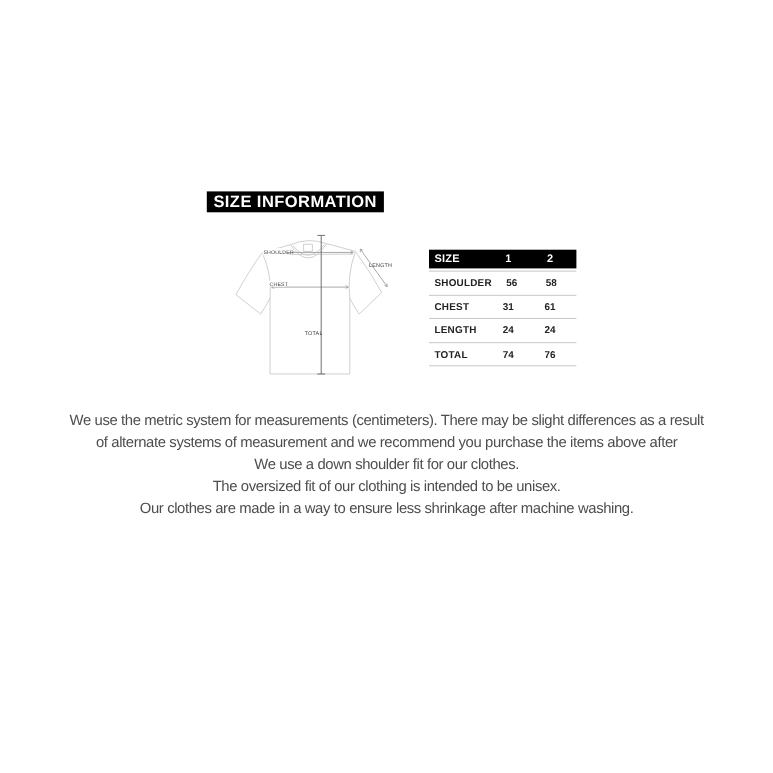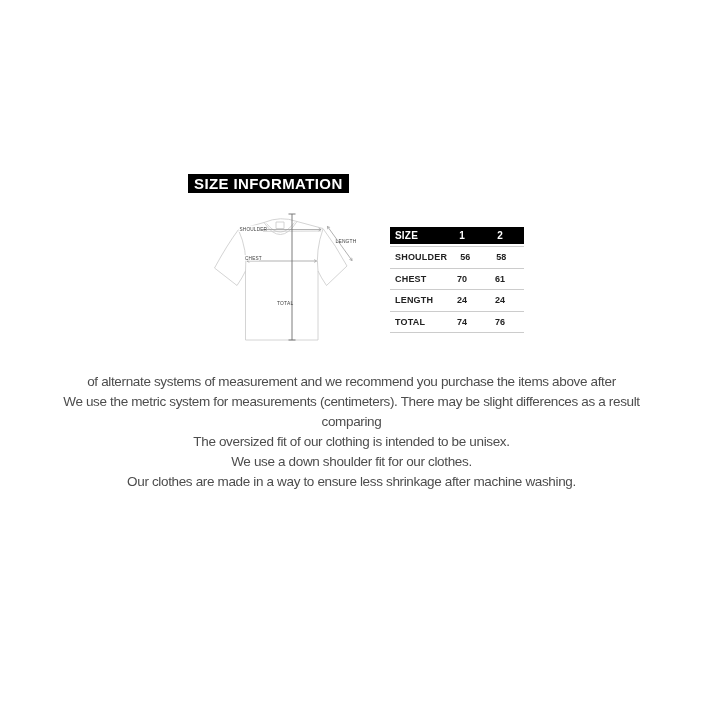--- a/index.html
+++ b/index.html
@@ -171,41 +171,40 @@
     </div>
     <div class="rows">
       <div class="row">
         <div class="cell-label">SHOULDER</div>
         <div class="cell-val">56</div>
         <div class="cell-val">58</div>
         <div class="cell-pad"></div>
       </div>
       <div class="row">
         <div class="cell-label">CHEST</div>
-        <div class="cell-val">70</div>
+        <div class="cell-val">31</div>
         <div class="cell-val">61</div>
         <div class="cell-pad"></div>
       </div>
       <div class="row">
         <div class="cell-label">LENGTH</div>
         <div class="cell-val">24</div>
         <div class="cell-val">24</div>
         <div class="cell-pad"></div>
       </div>
       <div class="row">
         <div class="cell-label">TOTAL</div>
         <div class="cell-val">74</div>
         <div class="cell-val">76</div>
         <div class="cell-pad"></div>
       </div>
     </div>
   </div>
 
   <div class="notes">
+    <div class="line">We use the metric system for measurements (centimeters). There may be slight differences as a result</div>
     <div class="line">of alternate systems of measurement and we recommend you purchase the items above after</div>
-    <div class="line">We use the metric system for measurements (centimeters). There may be slight differences as a result</div>
-    <div class="line">comparing</div>
+    <div class="line">We use a down shoulder fit for our clothes.</div>
     <div class="line">The oversized fit of our clothing is intended to be unisex.</div>
-    <div class="line">We use a down shoulder fit for our clothes.</div>
     <div class="line">Our clothes are made in a way to ensure less shrinkage after machine washing.</div>
   </div>
 
 </div>
 
 </body></html>

